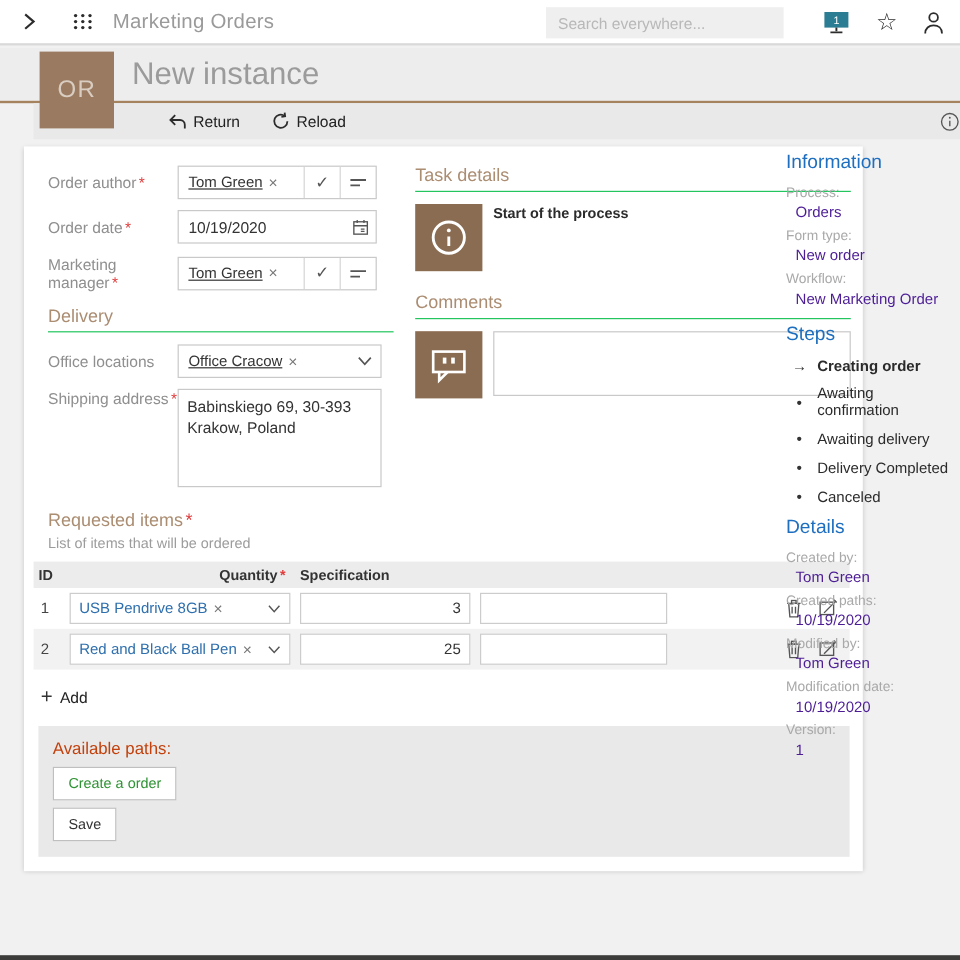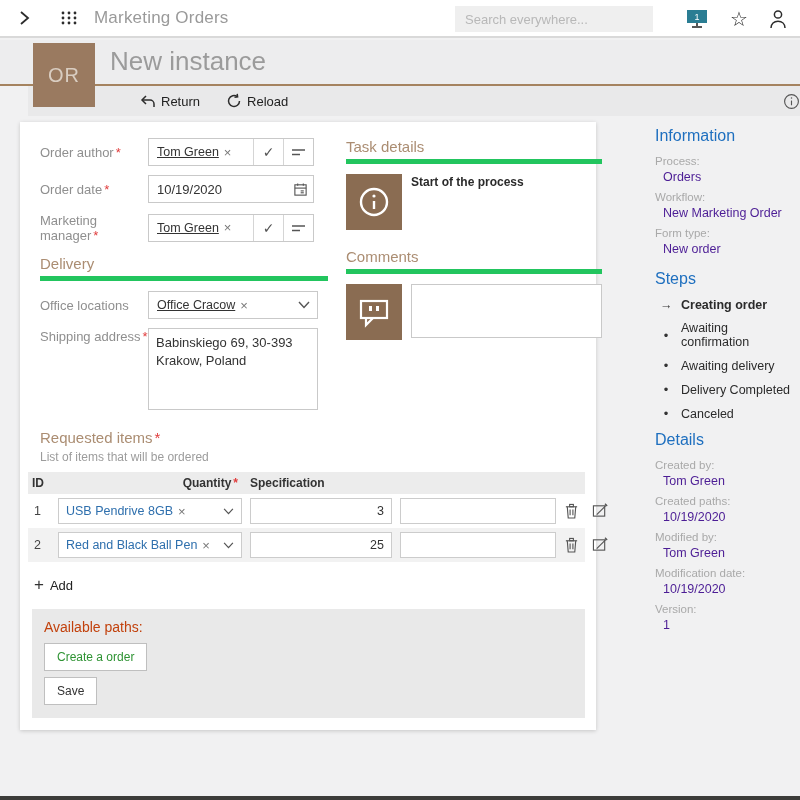--- a/index.html
+++ b/index.html
@@ -31,21 +31,21 @@
 
   
   .toolbar { position:absolute; left:0; top:86px; width:800px; height:30px; background:#e9e9ea;
              display:flex; align-items:center;margin-left:28px; }
   .tool-btn { display:flex; align-items:center; gap:5px; font-size:13px; color:#222; cursor:pointer; }
   .tool-btn.return { margin-left:112px; }
   .tool-btn.reload { margin-left:26px; }
   .info-btn { position:absolute; right:28px; top:7px; cursor:pointer; }
 
   
-  .card { position:absolute; left:20px; top:122px; width:576px; background:#ffffff;
+  .card { position:absolute; left:20px; top:122px; width:699px; background:#ffffff;
           box-shadow:0 1px 4px rgba(0,0,0,.18); padding:16px 10px 10px 20px; }
   .form-cols { display:flex; }
   .col-left { width:288px; margin-right:18px; flex:none; }
   .col-right { flex:1; }
 
   .fieldrow { display:flex; align-items:center; margin-bottom:9px; }
   .fieldrow.top { align-items:flex-start; }
   .lbl { width:108px; font-size:13px; color:#8f8f8f; flex:none; padding-top:1px; }
   .req { color:#e03c3c; margin-left:2px; }
 
@@ -59,21 +59,21 @@
   .check-glyph { color:#555; font-size:14px; }
   .datetext { flex:1; display:flex; align-items:center; padding:0 8px; font-size:13px; color:#333; }
   .cal-cell { width:26px; display:flex; align-items:center; justify-content:center; cursor:pointer; flex:none; }
   .chev-cell { width:26px; display:flex; align-items:center; justify-content:center; cursor:pointer; flex:none; }
 
   textarea { border:1px solid #c9c9c9; font-family:inherit; font-size:13px; color:#333; padding:5px 7px;
              outline:none; line-height:1.35; }
   .addr-area { width:170px; height:82px; resize:none; }
   .comment-area { flex:1; height:54px; resize:none; }
 
-  .section-h { font-size:15px; color:#ab8d72; border-bottom:5px solid #22c55e; padding-bottom:4px;
+  .section-h { font-size:15px; color:#ab8d72; border-bottom:1px solid #22c55e; padding-bottom:4px;
                margin:12px 0 10px; font-weight:400; }
   .col-right .section-h:first-child { margin-top:0; }
   .panel { display:flex; gap:9px; margin-bottom:18px; }
   .icon-square { width:56px; height:56px; background:#8a6c52; flex:none; display:flex;
                  align-items:center; justify-content:center; }
   .task-text { font-size:12px; color:#2b2b2b; line-height:1.32; padding-top:1px; }
   .task-text .t-title { font-weight:bold; margin-bottom:1px; }
 
   .items-head { font-size:15px; color:#ab8d72; margin-top:10px; font-weight:400; }
   .items-hint { font-size:12px; color:#9c9c9c; margin:4px 0 8px; }
@@ -385,26 +385,26 @@
 </div>
 
 <div class="sidebar">
   <div class="side-h">Information</div>
 
   <div class="kv">
     <div class="k">Process:</div>
     <div class="v">Orders</div>
   </div>
   <div class="kv">
+    <div class="k">Form type:</div>
+    <div class="v">New order</div>
+  </div>
+  <div class="kv">
     <div class="k">Workflow:</div>
     <div class="v">New Marketing Order</div>
-  </div>
-  <div class="kv">
-    <div class="k">Form type:</div>
-    <div class="v">New order</div>
   </div>
 
   <div class="side-h mt14">Steps</div>
   <div class="steps-list">
     <div class="step current">
       <span class="mk">→</span>
       <span>Creating order</span>
     </div>
     <div class="step">
       <span class="mk bullet">•</span>

